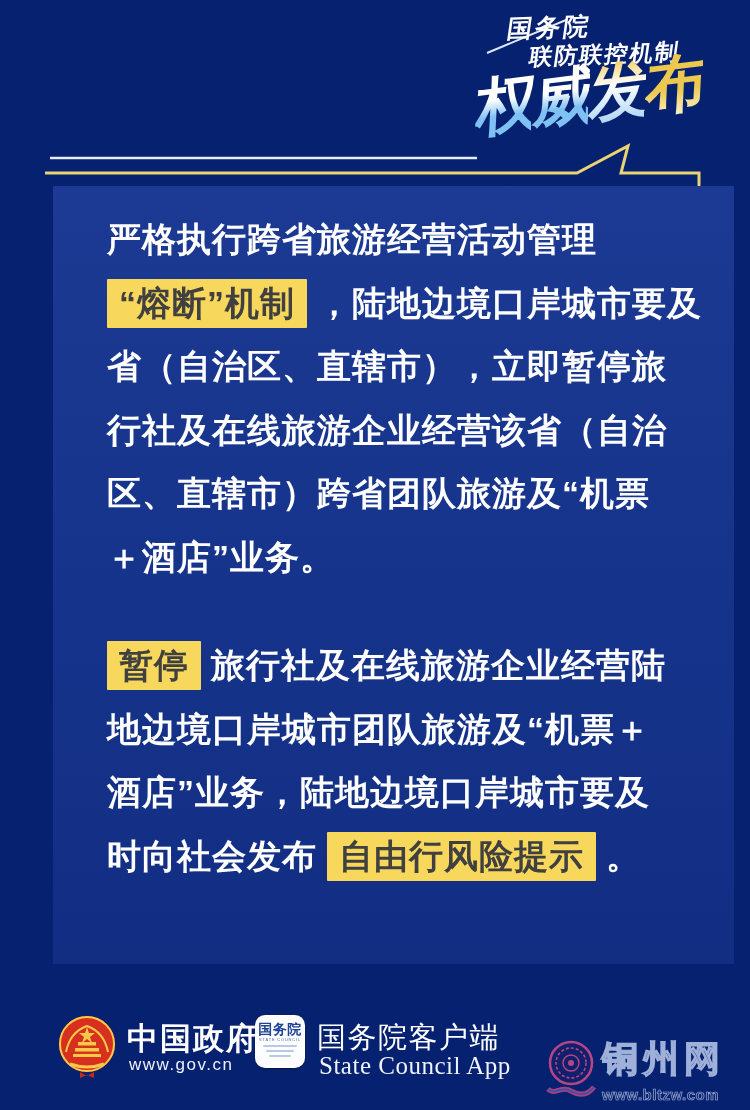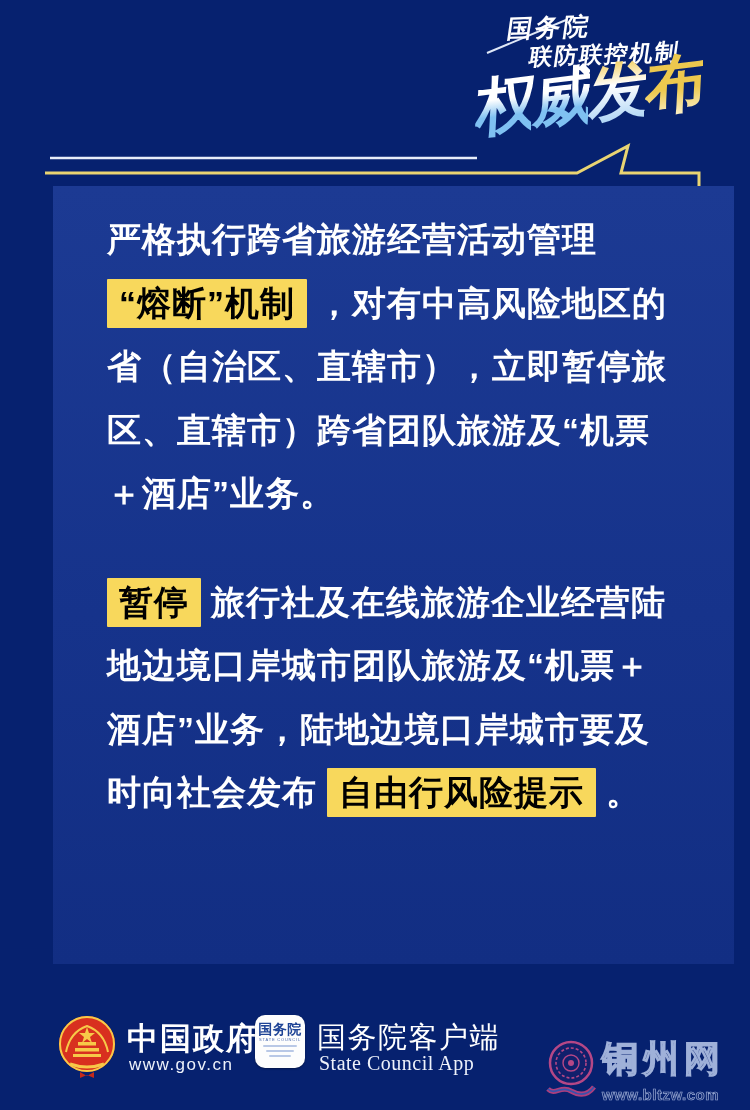--- a/index.html
+++ b/index.html
@@ -37,40 +37,40 @@
     position:absolute;left:53px;top:186px;width:681px;height:778px;
     background:linear-gradient(180deg,#1c3a93 0%,#16338b 55%,#122e83 100%);
     padding:22px 20px 0 54px;color:#ffffff;
   }
   .line{
     font-size:34px;line-height:63.5px;font-weight:bold;letter-spacing:1px;
     white-space:nowrap;
   }
   .para2{margin-top:45px;}
   .hl{
-    background:#f8d85c;color:#000000;
+    background:#f8d85c;color:#404040;
     padding:5px 12px 6px 12px;border-radius:1px;
   }
   .hl-gap{display:inline-block;width:10px;}
   
   .footer{position:absolute;left:0;top:1006px;width:750px;height:90px;color:#fff;}
   .emblem{position:absolute;left:56px;top:8px;}
   .gov-name{position:absolute;left:127px;top:12px;font-size:31px;font-weight:bold;letter-spacing:2px;}
   .gov-url{position:absolute;left:129px;top:49px;font-size:17px;font-weight:normal;letter-spacing:1.5px;color:#eef2fb;}
   .app-icon{
     position:absolute;left:255px;top:9px;width:50px;height:53px;background:#fdfdfd;
     border-radius:10px;display:flex;flex-direction:column;align-items:center;
     justify-content:flex-start;padding-top:7px;box-shadow:0 1px 2px rgba(0,0,0,.35);
   }
   .app-icon-title{font-size:14px;font-weight:bold;color:#1f4496;letter-spacing:.5px;line-height:1;}
   .app-icon-sub{font-size:4px;color:#4a6ab0;letter-spacing:.8px;margin-top:2px;line-height:1;}
   .app-icon-line{height:2px;background:#b9c8e6;margin-top:3px;border-radius:1px;}
   .l1{width:34px;} .l2{width:28px;} .l3{width:22px;}
   .app-name{position:absolute;left:317px;top:12px;font-size:29px;font-weight:normal;letter-spacing:1.5px;}
-  .app-sub{position:absolute;left:319px;top:46px;font-size:20px;font-family:"Liberation Serif",serif;color:#eef2fb;letter-spacing:.5px;}
+  .app-sub{position:absolute;left:319px;top:46px;font-size:25px;font-family:"Liberation Serif",serif;color:#eef2fb;letter-spacing:.5px;}
   
   .watermark{
     position:absolute;left:546px;top:1036px;width:204px;height:72px;
     display:flex;align-items:center;opacity:.95;
   }
   .wm-text{display:flex;flex-direction:column;margin-left:6px;}
   .wm-site{
     font-size:36px;font-weight:bold;letter-spacing:5px;line-height:1;
     color:rgba(28,48,118,.45);
     -webkit-text-stroke:1.4px rgba(195,210,242,.85);
@@ -99,24 +99,27 @@
 
   <div class="banner"><span class="bc bc-blue">权</span><span class="bc bc-blue">威</span><span class="bc bc-mix">发</span><span class="bc bc-gold">布</span></div>
 
   <div class="content-box">
 
     <div>
       <div class="line">
         <span>严格执行跨省旅游经营活动管理</span>
       </div>
       <div class="line">
-        <span class="hl">“熔断”机制</span><span class="hl-gap"></span><span>，对有中高风险地区的</span>
+        <span class="hl">“熔断”机制</span><span class="hl-gap"></span><span>，陆地边境口岸城市要及</span>
       </div>
       <div class="line">
         <span>省（自治区、直辖市），立即暂停旅</span>
+      </div>
+      <div class="line">
+        <span>行社及在线旅游企业经营该省（自治</span>
       </div>
       <div class="line">
         <span>区、直辖市）跨省团队旅游及“机票</span>
       </div>
       <div class="line">
         <span>＋酒店”业务。</span>
       </div>
     </div>
 
     <div class="para2">

